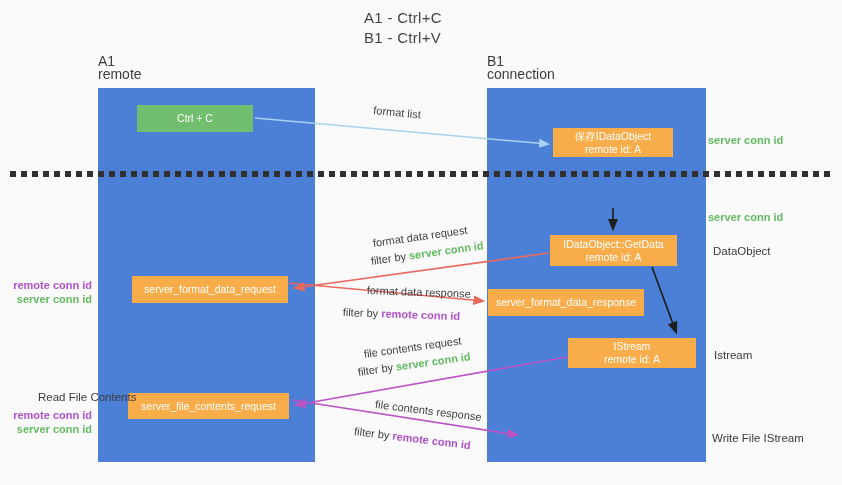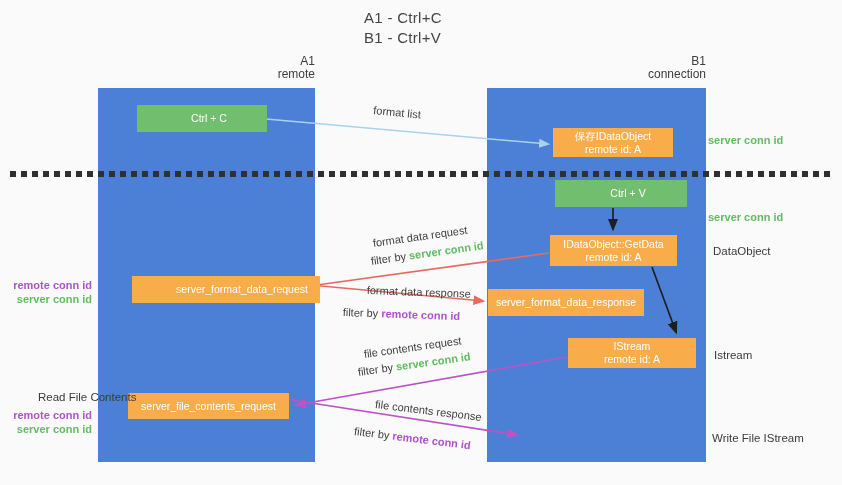--- a/index.html
+++ b/index.html
@@ -12,40 +12,40 @@
     width:842px;height:485px;
     background:var(--bg,#fafafa);
     overflow:hidden;
   }
   .title{
     position:absolute;left:364px;top:8px;
     font-size:15px;line-height:20px;color:#444;
     letter-spacing:.3px;
   }
   .lane-header{
-    position:absolute;text-align:right;
-    font-size:12px;line-height:13px;color:#3d3d3d;
+    position:absolute;text-align:left;
+    font-size:14px;line-height:13px;color:#3d3d3d;
   }
   .lane{
     position:absolute;
     background:var(--lane-blue);
   }
   .dotted{
     position:absolute;left:10px;top:171px;width:824px;height:6px;
     background:repeating-linear-gradient(to right,#303030 0 6px,transparent 6px 11px);
     z-index:3;
   }
   .arrows{position:absolute;left:0;top:0;z-index:4;}
   .node{
     position:absolute;z-index:5;
     display:flex;flex-direction:column;align-items:center;justify-content:center;
     color:#fff;font-size:10.5px;line-height:13px;text-align:center;
     white-space:nowrap;
   }
-  .node.green{background:var(--node-green);padding-left:14px;}
+  .node.green{background:var(--node-green);}
   .node.orange{background:var(--node-orange);}
   .side-label{
     position:absolute;z-index:6;font-size:11px;line-height:13px;white-space:nowrap;
   }
   .side-label.dark{color:#3b3b3b;font-size:11.5px;}
   .side-label.green{color:var(--text-green);font-weight:bold;}
   .side-label.purple{color:var(--text-purple);font-weight:bold;}
   .left-col{left:0;width:92px;text-align:right;}
   .edge-label{
     position:absolute;z-index:6;font-size:11px;color:#3f3f3f;
@@ -110,28 +110,25 @@
     <line class="stroke-magenta" x1="292" y1="400" x2="517" y2="435" marker-end="url(#mh-magenta)"></line>
   </svg>
 
   <div class="node green" style="left:137px;top:105px;width:116px;height:27px;">
     <span>Ctrl + C</span>
   </div>
   <div class="node orange" style="left:553px;top:128px;width:120px;height:29px;">
     <span>保存IDataObject</span>
     <span>remote id: A</span>
   </div>
-  <div class="node green" style="left:555px;top:180px;width:118px;height:27px;">
-    <span>Ctrl + V</span>
-  </div>
   <div class="node orange" style="left:550px;top:235px;width:127px;height:31px;">
     <span>IDataObject::GetData</span>
     <span>remote id: A</span>
   </div>
-  <div class="node orange" style="left:132px;top:276px;width:156px;height:27px;padding-left:32px;">
+  <div class="node orange" style="left:132px;top:276px;width:156px;height:27px;">
     <span>server_format_data_request</span>
   </div>
   <div class="node orange" style="left:488px;top:289px;width:156px;height:27px;">
     <span>server_format_data_response</span>
   </div>
   <div class="node orange" style="left:568px;top:338px;width:128px;height:30px;">
     <span>IStream</span>
     <span>remote id: A</span>
   </div>
   <div class="node orange" style="left:128px;top:393px;width:161px;height:26px;">

